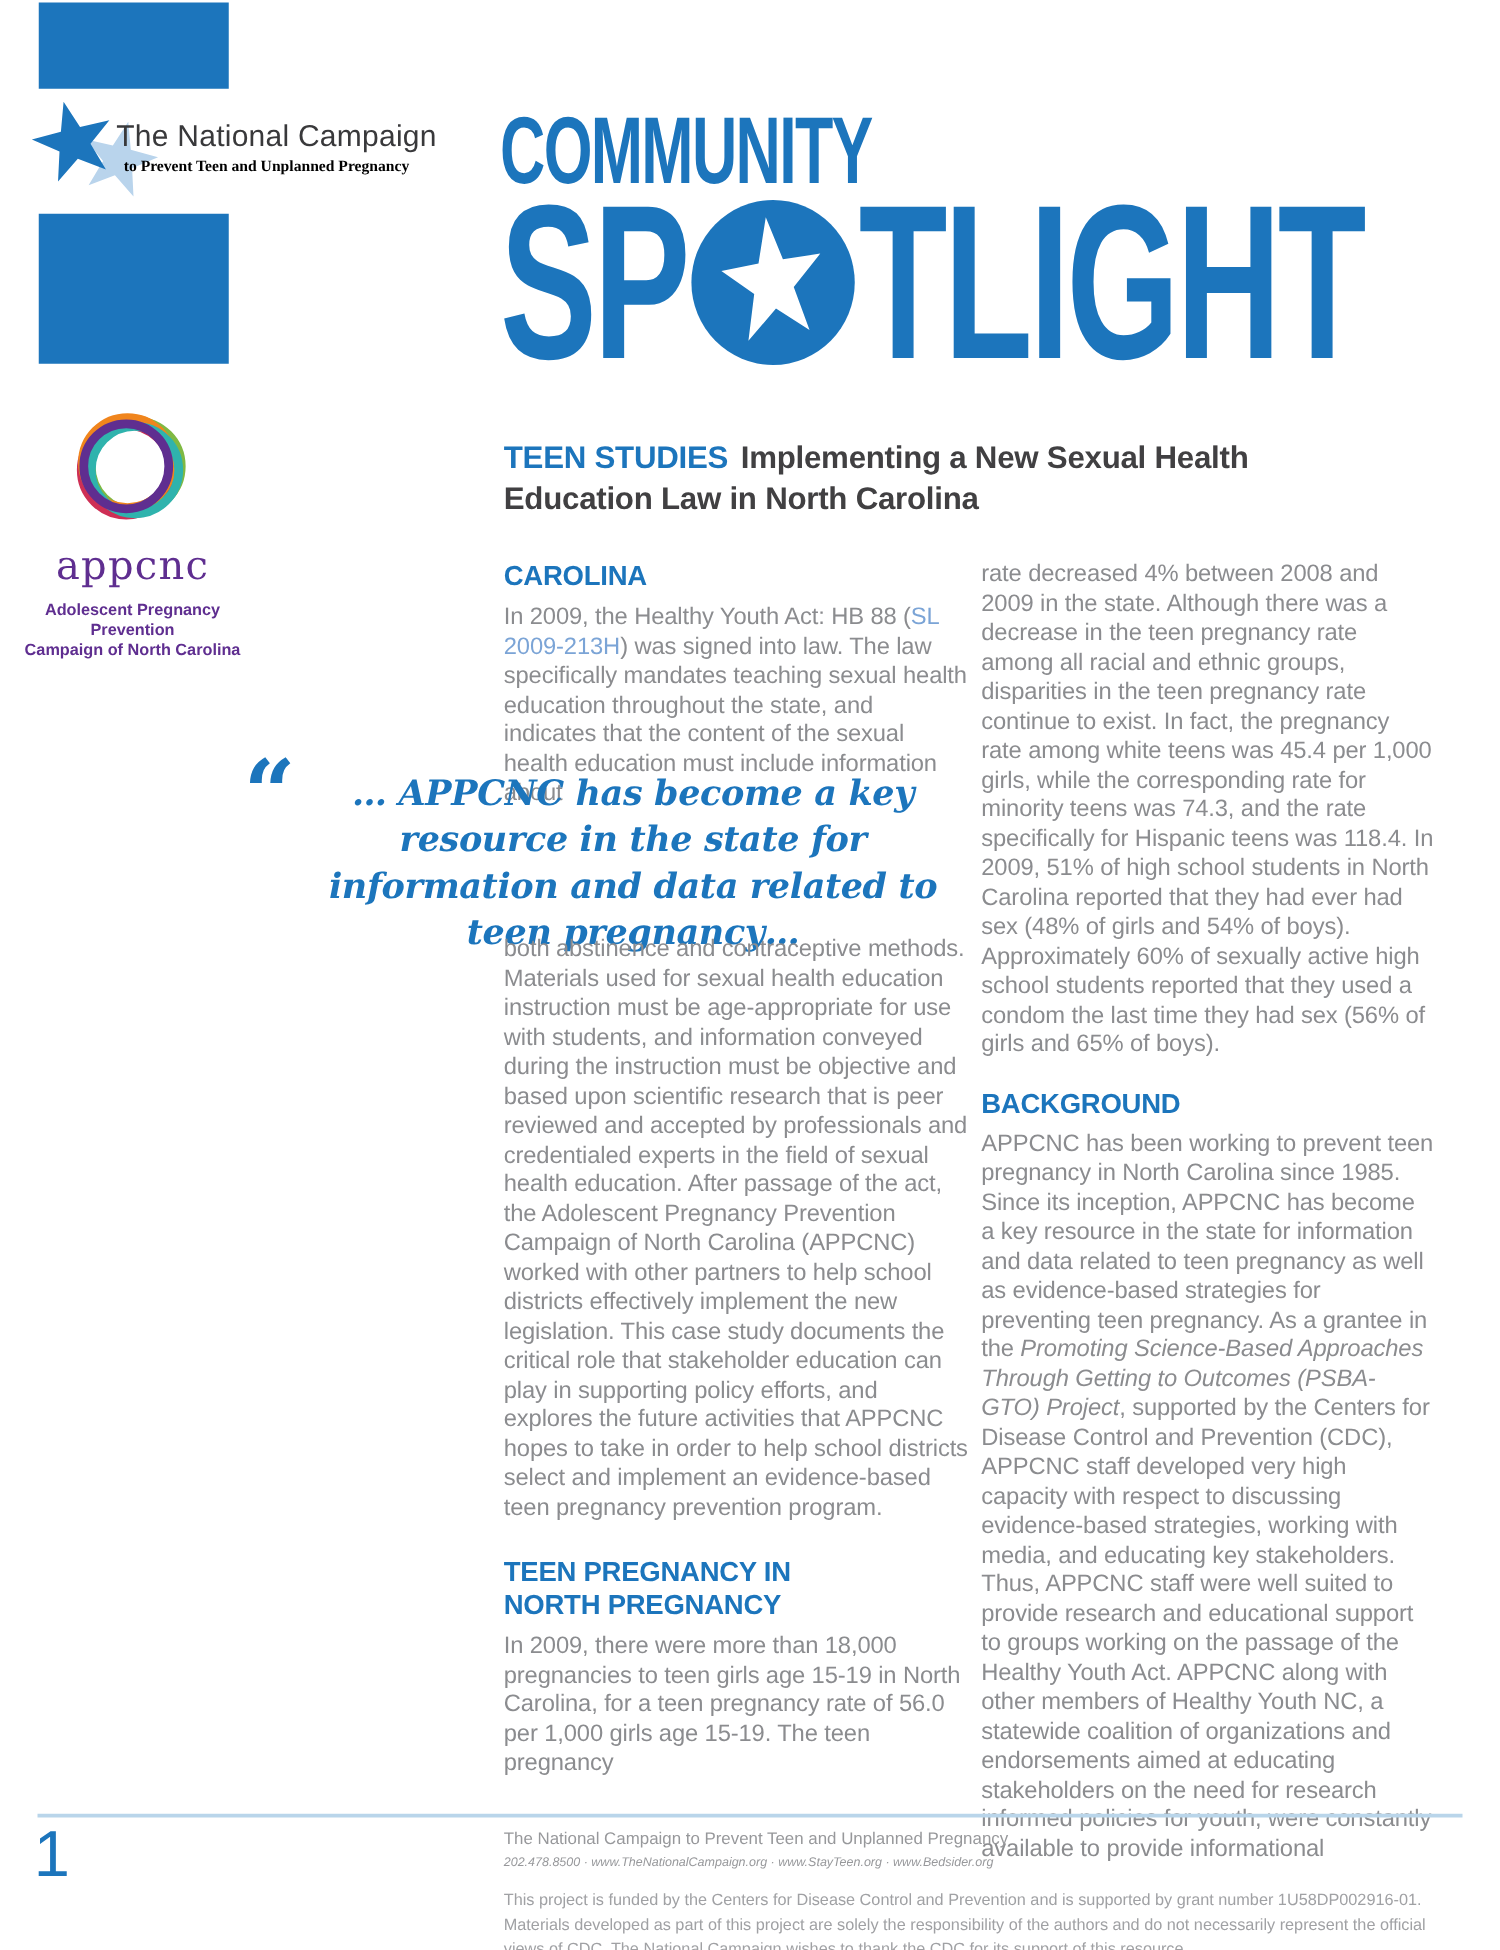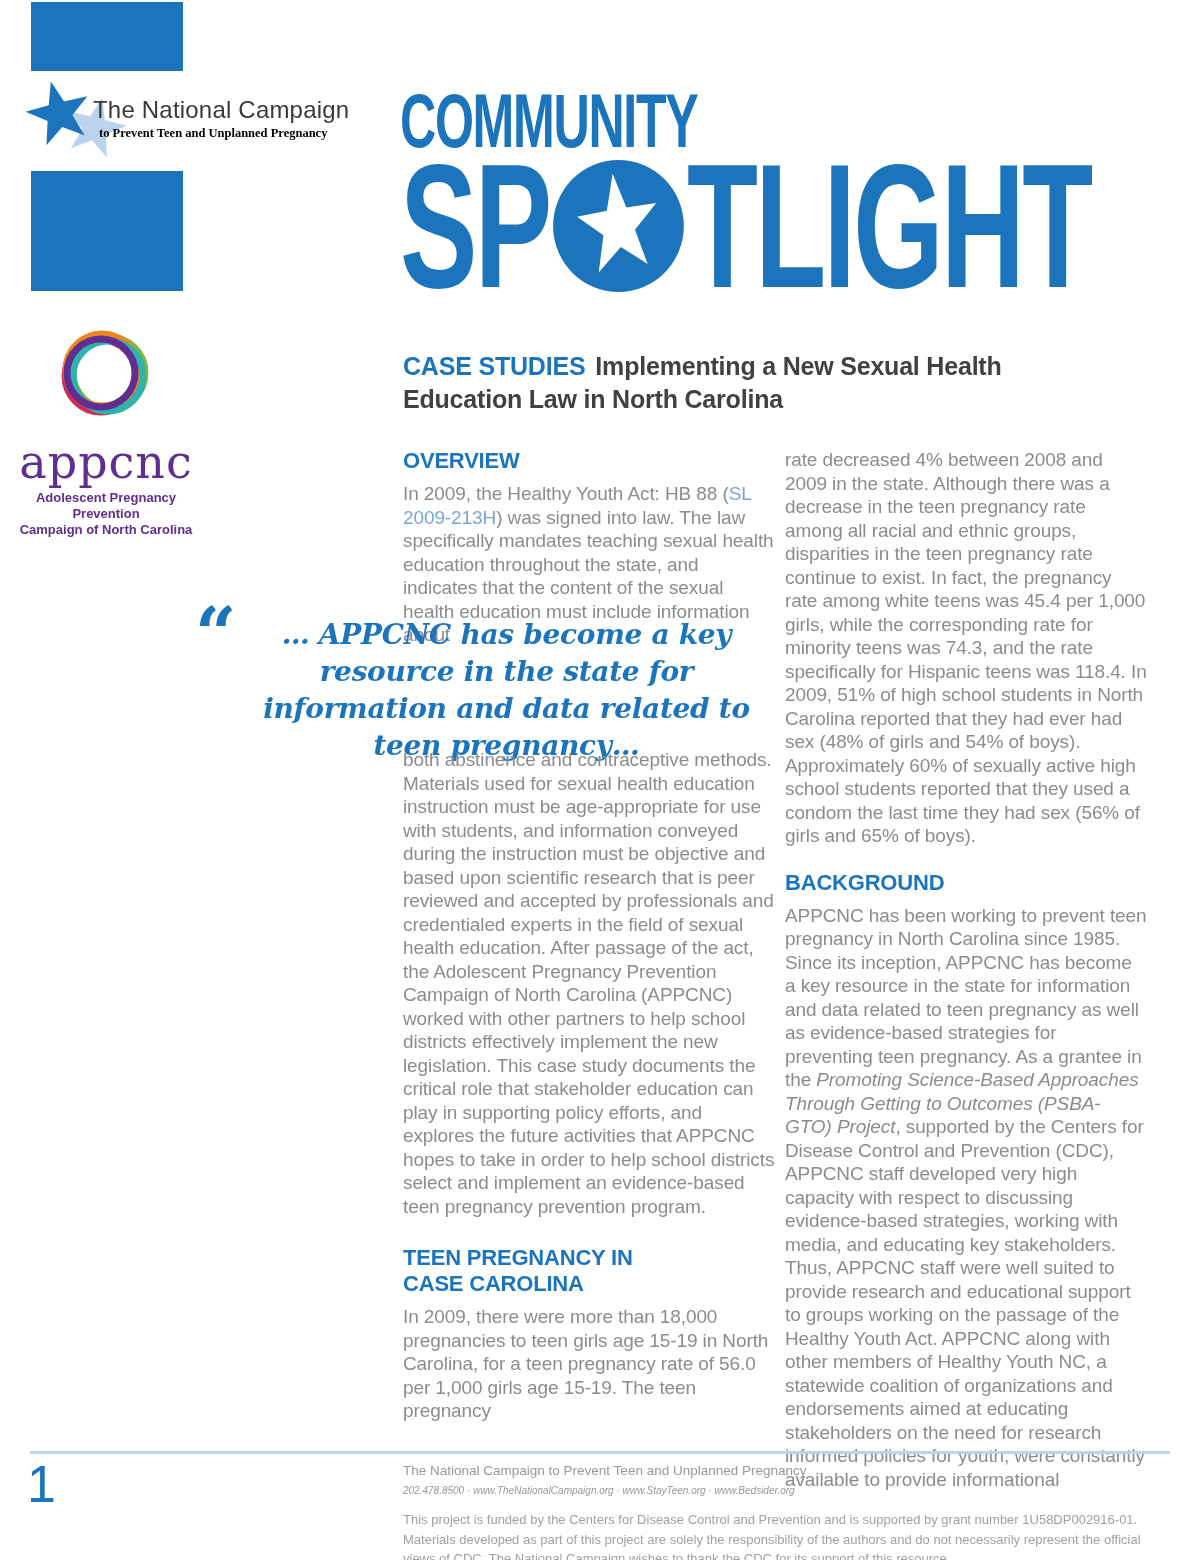--- a/index.html
+++ b/index.html
@@ -15,21 +15,21 @@
   
   .nc-logo{position:absolute;left:25px;top:78px;width:330px;height:90px;}
   .nc-logo .stars{position:absolute;left:0;top:0;}
   .nc-text{position:absolute;left:68px;top:18px;width:260px;}
   .nc-name{font-family:Liberation Sans, sans-serif;font-size:24px;color:#39393B;letter-spacing:.2px;}
   .nc-tag{font-family:"Liberation Serif",serif;font-size:12.5px;font-weight:bold;color:#000000;margin-top:2px;margin-left:6px;}
 
   
   .appcnc{position:absolute;left:10px;top:322px;width:192px;text-align:center;}
   .appcnc .rings{display:block;margin:0 auto;}
-  .appcnc-acronym{font-family:"DejaVu Serif",serif;font-size:46px;color:#5F2E90;letter-spacing:1px;line-height:40px;margin-top:14px;}
+  .appcnc-acronym{font-family:"DejaVu Serif",serif;font-size:32px;color:#5F2E90;letter-spacing:1px;line-height:40px;margin-top:4px;}
   .appcnc-org{font-size:13px;font-weight:bold;color:#5F2E90;line-height:16px;margin-top:8px;}
 
   
   .title-community{
     position:absolute;left:400px;top:92px;height:58px;
     font-size:76px;font-weight:bold;color:#1C75BC;line-height:58px;letter-spacing:-2px;
     transform:scaleX(0.66);transform-origin:left top;white-space:nowrap;
   }
   .title-spotlight{
     position:absolute;left:400px;top:160px;height:132px;display:flex;align-items:stretch;
@@ -127,41 +127,41 @@
     <span class="big">SP</span>
     <span class="o-circle">
       <svg width="140" height="116" viewBox="-33 -33 66 66" preserveAspectRatio="none">
         <polygon points="0,-30 7.05,-9.71 28.53,-9.27 11.41,3.71 17.63,24.27 0,12 -17.63,24.27 -11.41,3.71 -28.53,-9.27 -7.05,-9.71" fill="#ffffff" transform="rotate(-8)"></polygon>
       </svg>
     </span>
     <span class="big">TLIGHT</span>
   </div>
 
   <div class="kicker-block">
-    <span class="kicker-label">CASE STUDIES</span><span class="kicker-title">Implementing a New Sexual Health Education Law in North Carolina</span>
+    <span class="kicker-label">TEEN STUDIES</span><span class="kicker-title">Implementing a New Sexual Health Education Law in North Carolina</span>
   </div>
 
   <div class="col-overview">
-    <div class="heading">OVERVIEW</div>
+    <div class="heading">CAROLINA</div>
     <div class="body-text">
       <span>In 2009, the Healthy Youth Act: HB 88 (</span><a href="#" class="link">SL 2009-213H</a><span>) was signed into law. The law specifically mandates teaching sexual health education throughout the state, and indicates that the content of the sexual health education must include information about</span>
     </div>
   </div>
 
   <div class="pullquote">
     <div class="pullquote-mark">“</div>
     <div class="pullquote-text">… APPCNC has become a key resource in the state for information and data related to teen pregnancy…</div>
   </div>
 
   <div class="col-left-p2 body-text">both abstinence and contraceptive methods. Materials used for sexual health education instruction must be age-appropriate for use with students, and information conveyed during the instruction must be objective and based upon scientific research that is peer reviewed and accepted by professionals and credentialed experts in the field of sexual health education. After passage of the act, the Adolescent Pregnancy Prevention Campaign of North Carolina (APPCNC) worked with other partners to help school districts effectively implement the new legislation. This case study documents the critical role that stakeholder education can play in supporting policy efforts, and explores the future activities that APPCNC hopes to take in order to help school districts select and implement an evidence-based teen pregnancy prevention program.</div>
 
   <div class="col-teen">
     <div class="heading">
       <div>TEEN PREGNANCY IN</div>
-      <div>CASE CAROLINA</div>
+      <div>NORTH PREGNANCY</div>
     </div>
     <div class="body-text">In 2009, there were more than 18,000 pregnancies to teen girls age 15-19 in North Carolina, for a teen pregnancy rate of 56.0 per 1,000 girls age 15-19. The teen pregnancy</div>
   </div>
 
   <div class="col-right">
     <div class="body-text">rate decreased 4% between 2008 and 2009 in the state. Although there was a decrease in the teen pregnancy rate among all racial and ethnic groups, disparities in the teen pregnancy rate continue to exist. In fact, the pregnancy rate among white teens was 45.4 per 1,000 girls, while the corresponding rate for minority teens was 74.3, and the rate specifically for Hispanic teens was 118.4. In 2009, 51% of high school students in North Carolina reported that they had ever had sex (48% of girls and 54% of boys). Approximately 60% of sexually active high school students reported that they used a condom the last time they had sex (56% of girls and 65% of boys).</div>
     <div class="heading">BACKGROUND</div>
     <div class="body-text">
       <span>APPCNC has been working to prevent teen pregnancy in North Carolina since 1985. Since its inception, APPCNC has become a key resource in the state for information and data related to teen pregnancy as well as evidence-based strategies for preventing teen pregnancy. As a grantee in the </span><span class="italic">Promoting Science-Based Approaches Through Getting to Outcomes (PSBA-GTO) Project</span><span>, supported by the Centers for Disease Control and Prevention (CDC), APPCNC staff developed very high capacity with respect to discussing evidence-based strategies, working with media, and educating key stakeholders. Thus, APPCNC staff were well suited to provide research and educational support to groups working on the passage of the Healthy Youth Act. APPCNC along with other members of Healthy Youth NC, a statewide coalition of organizations and endorsements aimed at educating stakeholders on the need for research informed policies for youth, were constantly available to provide informational</span>
     </div>

